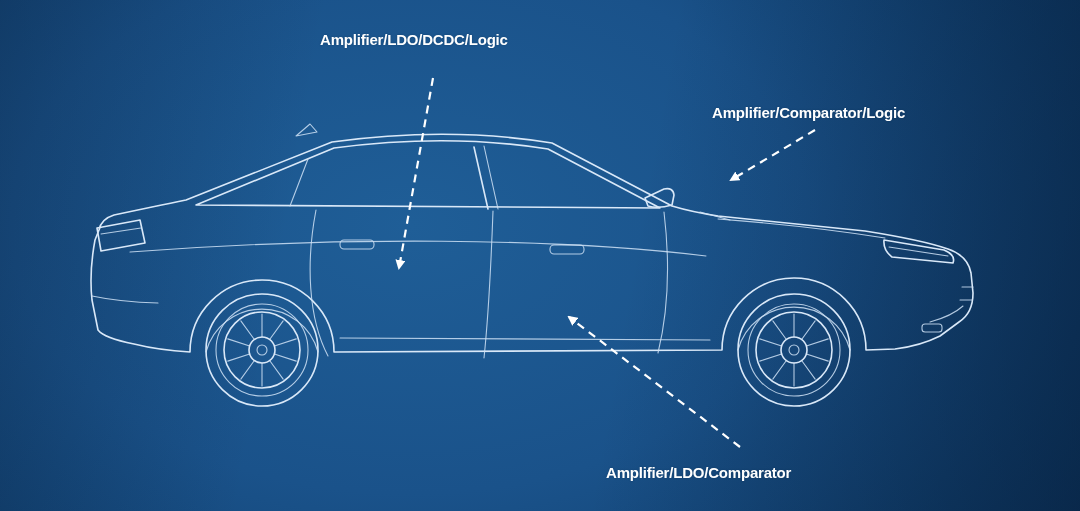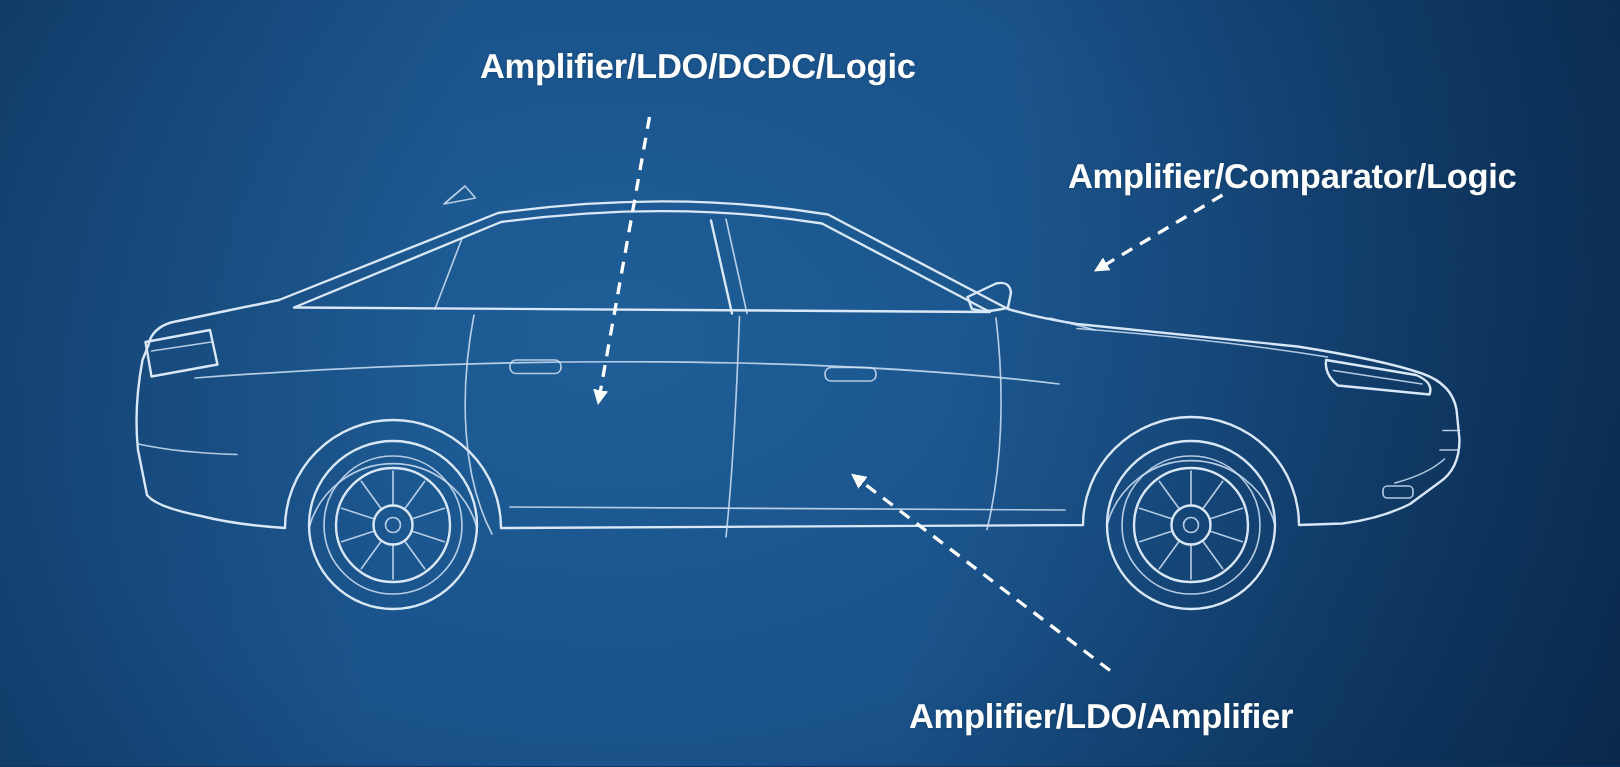--- a/index.html
+++ b/index.html
@@ -40,21 +40,21 @@
   }
   .arrow-line {
     fill: none;
     stroke: #ffffff;
     stroke-width: 2.2;
     stroke-dasharray: 8 6;
   }
   .annotation {
     position: absolute;
     color: #ffffff;
-    font-size: 23px;
+    font-size: 15px;
     font-weight: 700;
     letter-spacing: -0.2px;
     white-space: nowrap;
     text-shadow: 0 0 2px rgba(8,40,72,0.35);
   }
   .annotation-top    { left: 320px; top: 31px;  }
   .annotation-right  { left: 712px; top: 104px;  }
   .annotation-bottom { left: 606px; top: 464px; }
 </style>
 </head>
@@ -152,15 +152,15 @@
       <line class="arrow-line" x1="433" y1="78" x2="399" y2="268" marker-end="url(#arrowhead)"></line>
       <line class="arrow-line" x1="815" y1="130" x2="731" y2="180" marker-end="url(#arrowhead)"></line>
       <line class="arrow-line" x1="740" y1="447" x2="569" y2="317" marker-end="url(#arrowhead)"></line>
     </g>
   </svg>
 
   <div class="annotation annotation-top">Amplifier/LDO/DCDC/Logic</div>
 
   <div class="annotation annotation-right">Amplifier/Comparator/Logic</div>
 
-  <div class="annotation annotation-bottom">Amplifier/LDO/Amplifier</div>
+  <div class="annotation annotation-bottom">Amplifier/LDO/Comparator</div>
 
 </div>
 
 </body></html>

